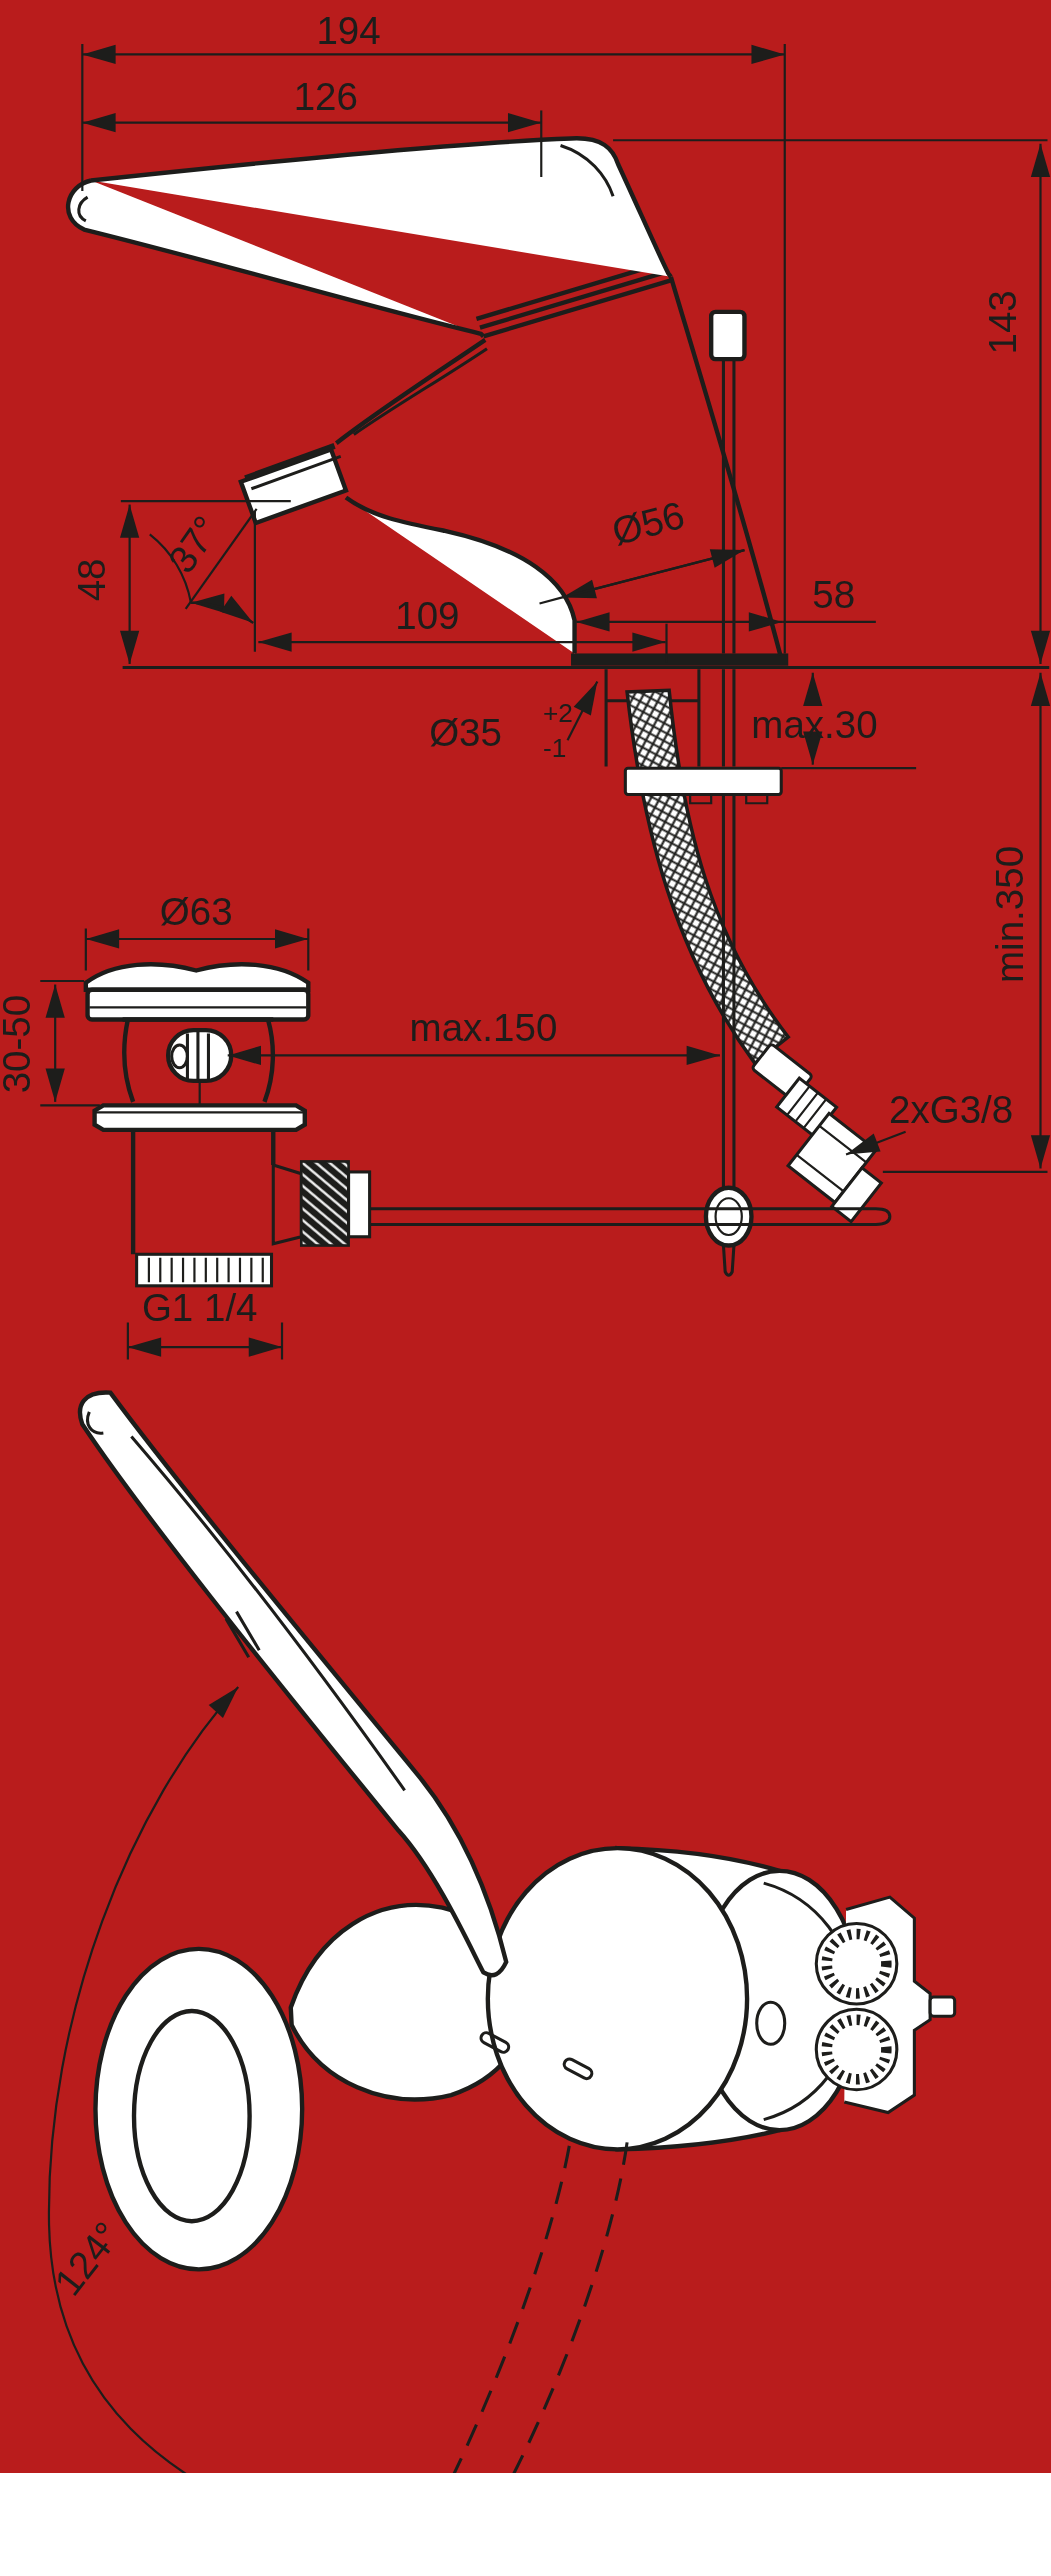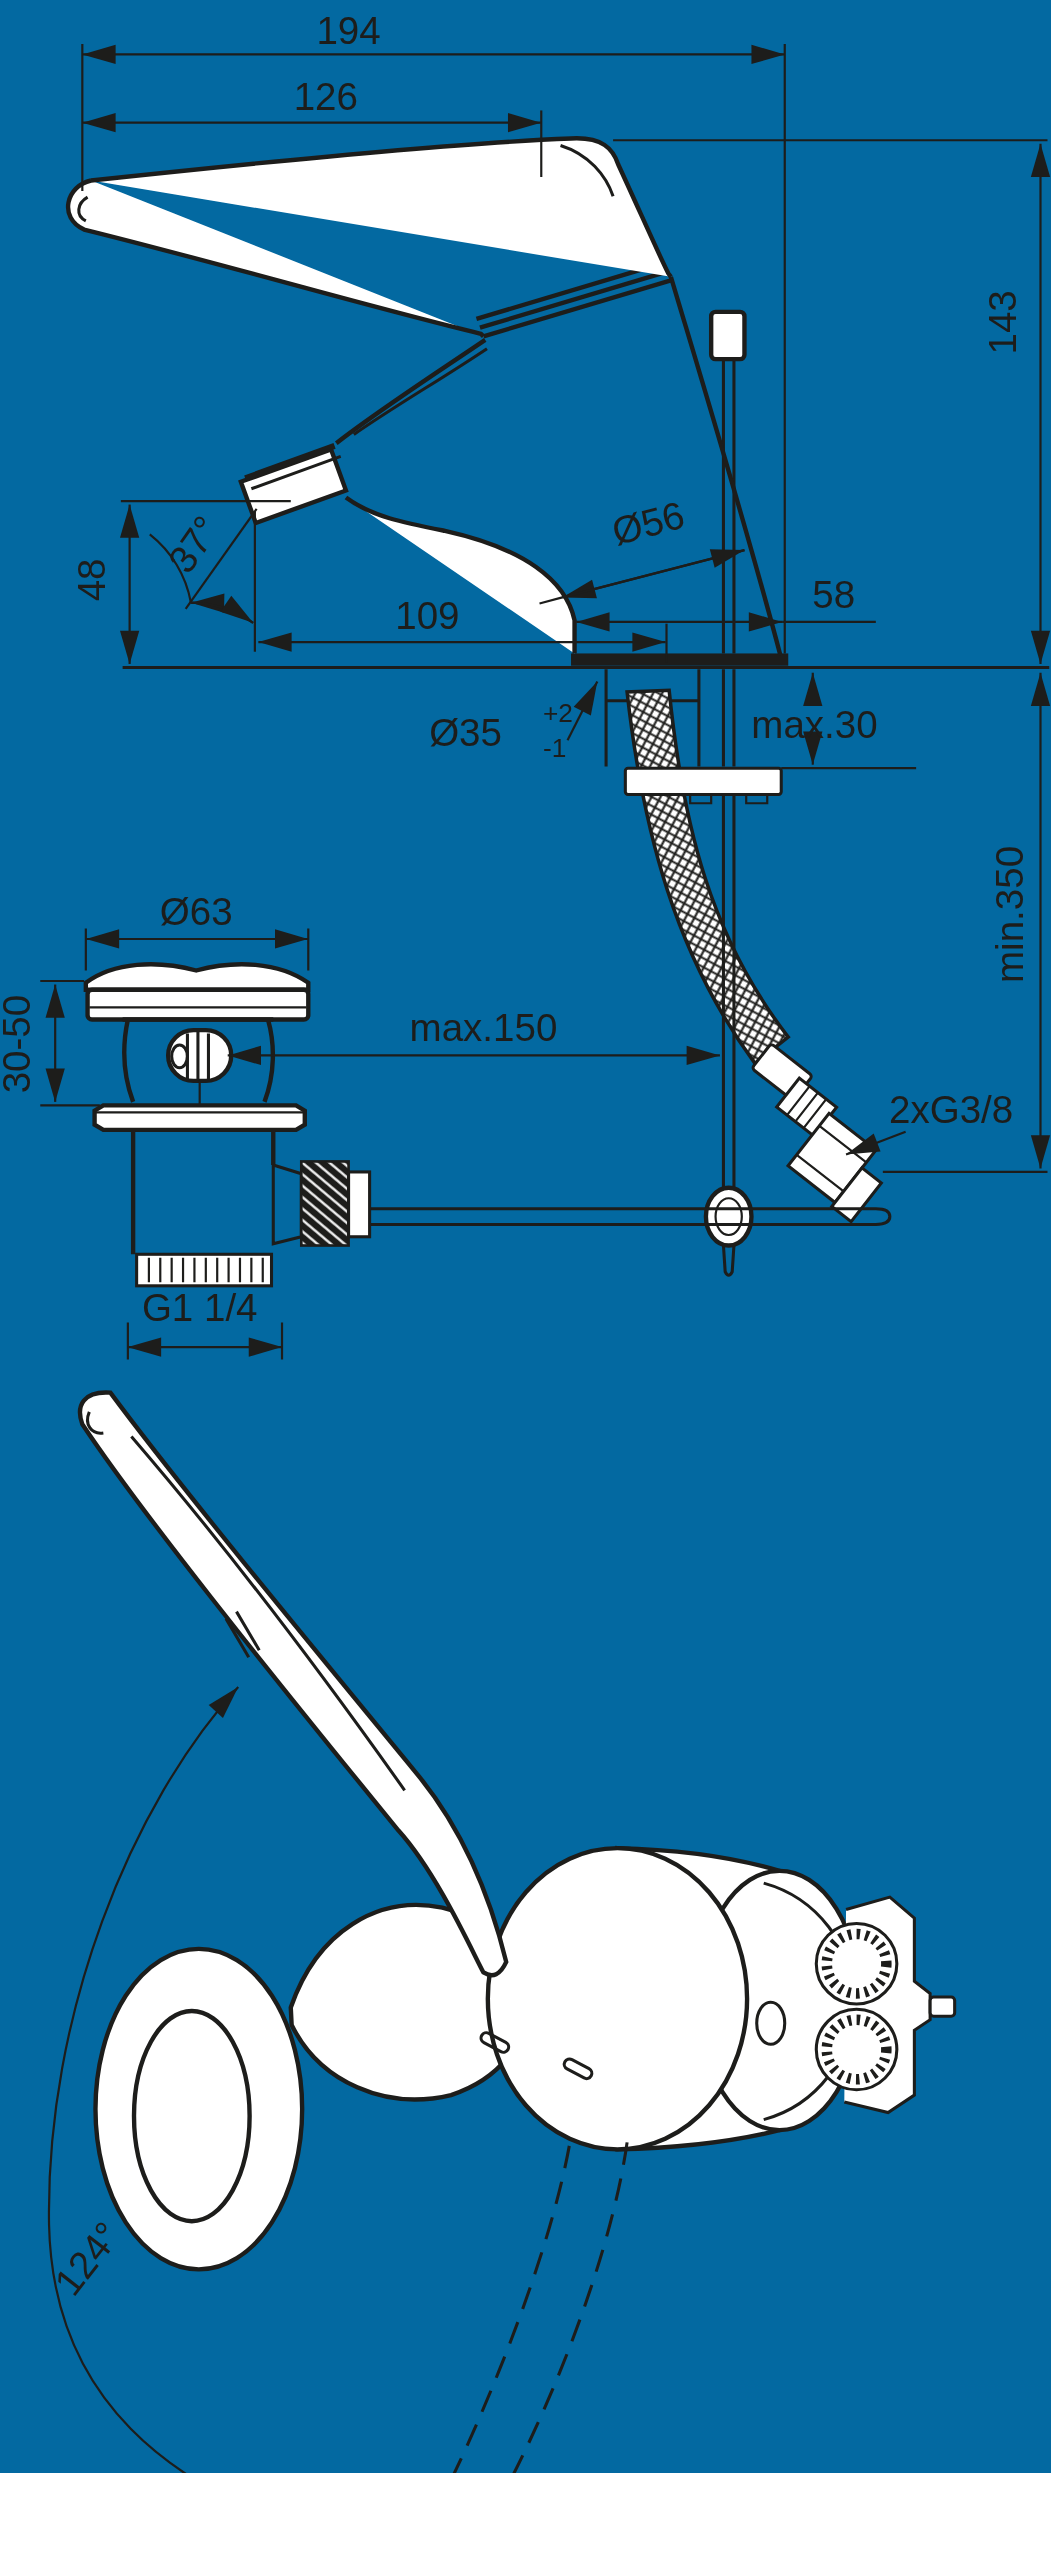--- a/index.html
+++ b/index.html
@@ -1,16 +1,16 @@
 <!DOCTYPE html>
 <html style="font-size:14px"><head>
 <meta charset="utf-8">
 <style>
   html,body{margin:0;padding:0;background:#ffffff;}
-  .page{position:relative;width:1051px;height:2473px;background:#0369a1;overflow:hidden;}
+  .page{position:relative;width:1051px;height:2473px;background:#b91c1c;overflow:hidden;}
   svg{position:absolute;left:0;top:0;}
   text{font-family:"Liberation Sans","DejaVu Sans",sans-serif;fill:#1d1d1b;}
   .dim{font-size:44px;}
   .dimsmall{font-size:30px;}
   .ln{stroke:#1d1d1b;fill:none;}
   .outline{stroke-width:5;}
   .detail{stroke-width:3.5;}
   .thin{stroke-width:2.5;}
   .white{fill:#ffffff;}
 </style>

